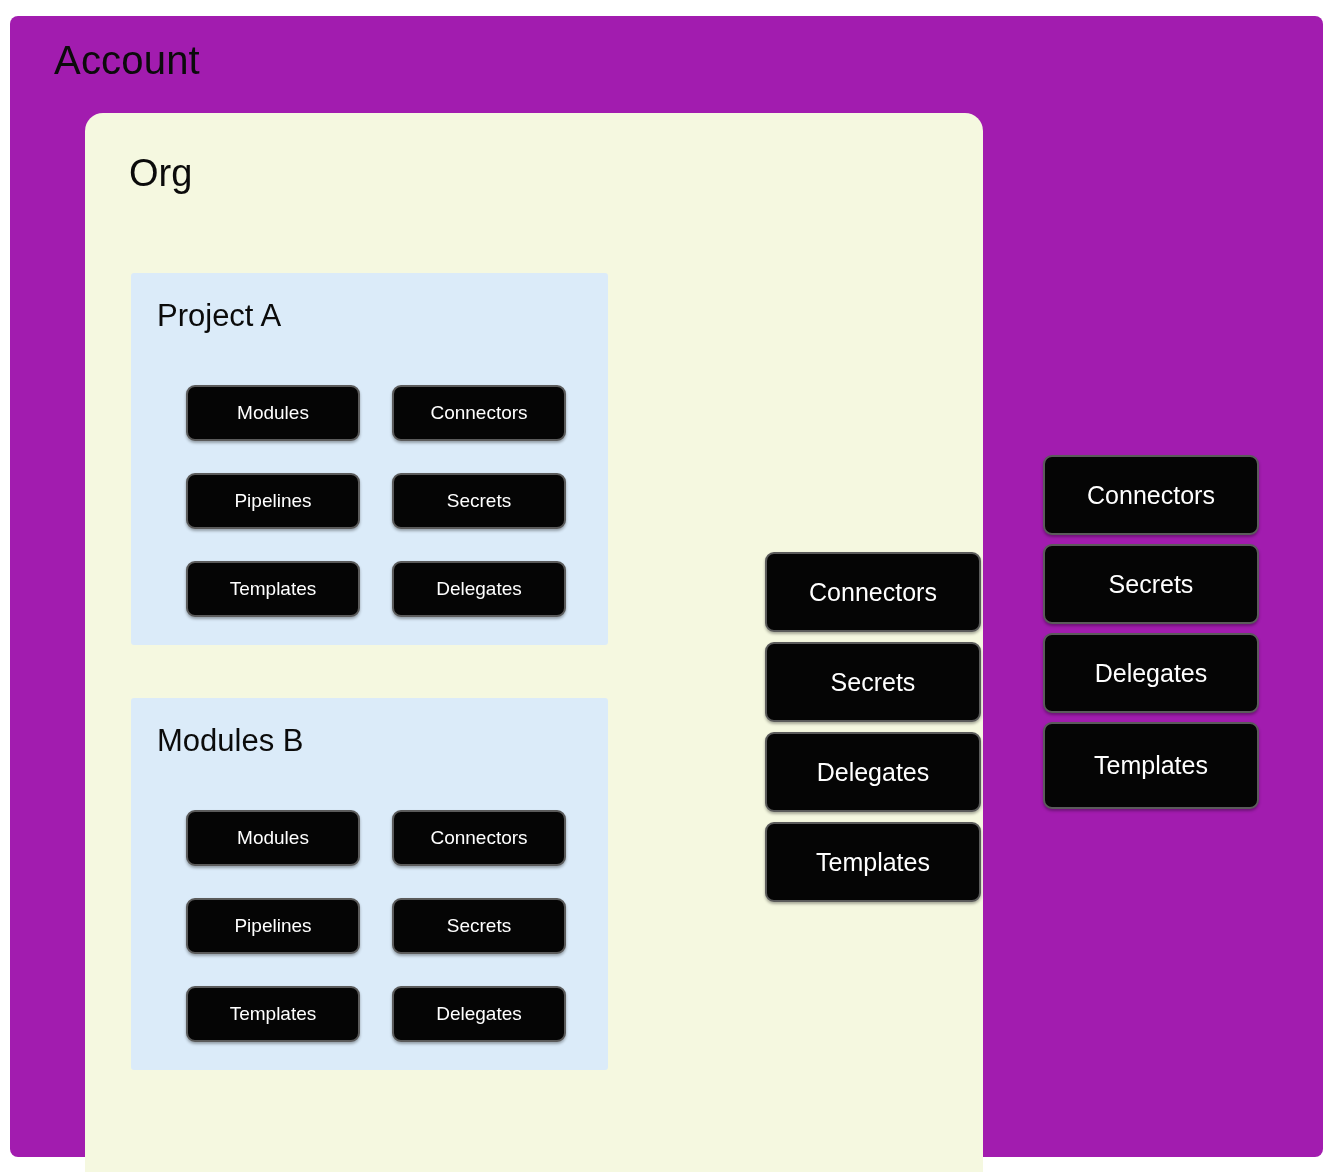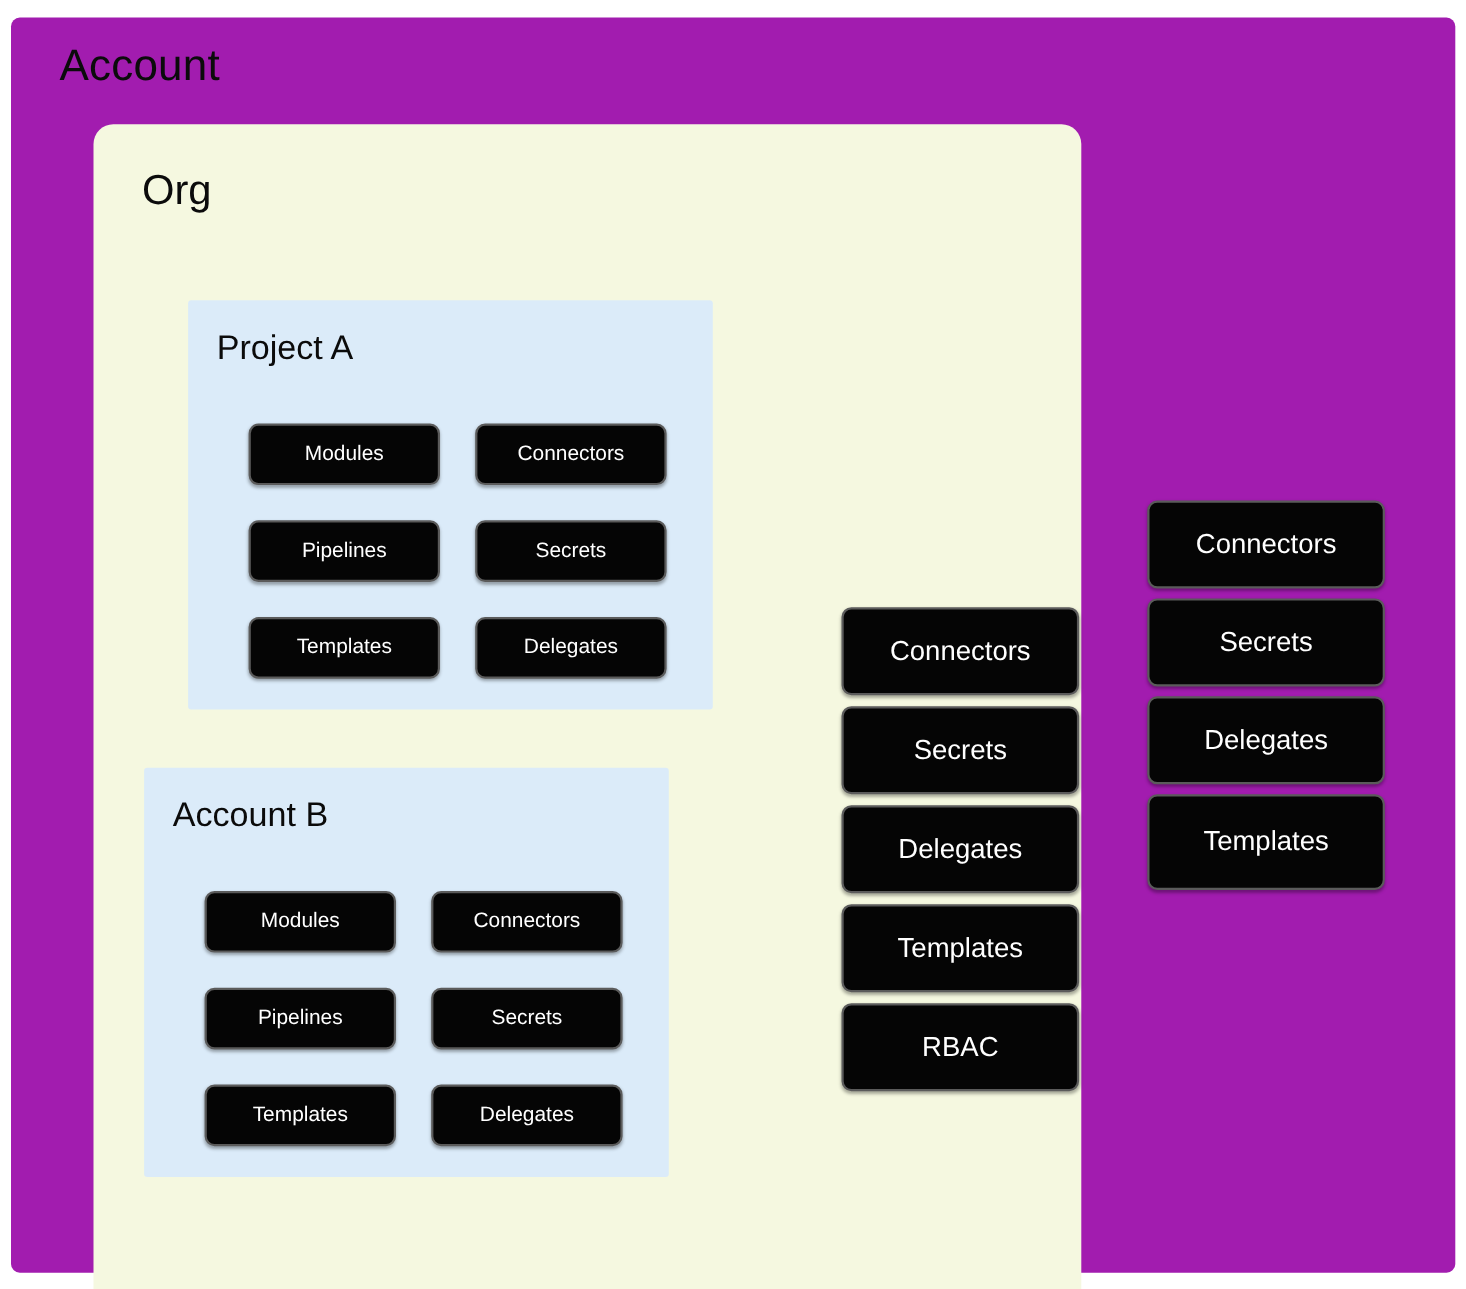--- a/index.html
+++ b/index.html
@@ -72,21 +72,21 @@
 
   
   .project-panel {
     position: absolute;
     left: 46px;
     width: 477px;
     background: #dbebf9;
     border-radius: 3px;
     box-sizing: border-box;
   }
-  .project-panel.project-a { top: 160px;  height: 372px; margin-left: 40px; }
+  .project-panel.project-a { top: 160px;  height: 372px; }
   .project-panel.project-b { top: 585px;  height: 372px; }
 
   .project-title {
     position: absolute;
     left: 26px;
     top: 27px;
     font-size: 31px;
     line-height: 1;
     color: #0b0b0b;
     font-weight: 400;
@@ -171,37 +171,36 @@
           <div class="chip small">Modules</div>
           <div class="chip small">Connectors</div>
           <div class="chip small">Pipelines</div>
           <div class="chip small">Secrets</div>
           <div class="chip small">Templates</div>
           <div class="chip small">Delegates</div>
         </div>
       </div>
 
       <div class="project-panel project-b">
-        <div class="project-title">Account B</div>
+        <div class="project-title">Modules B</div>
         <div class="project-grid">
           <div class="chip small">Modules</div>
           <div class="chip small">Connectors</div>
           <div class="chip small">Pipelines</div>
           <div class="chip small">Secrets</div>
           <div class="chip small">Templates</div>
           <div class="chip small">Delegates</div>
         </div>
       </div>
 
       <div class="org-scope-column">
         <div class="chip large">Connectors</div>
         <div class="chip large">Secrets</div>
         <div class="chip large">Delegates</div>
         <div class="chip large">Templates</div>
-        <div class="chip large">RBAC</div>
       </div>
 
     </div>
 
     <div class="account-scope-column">
       <div class="chip large">Connectors</div>
       <div class="chip large">Secrets</div>
       <div class="chip large">Delegates</div>
       <div class="chip large tall">Templates</div>
     </div>

